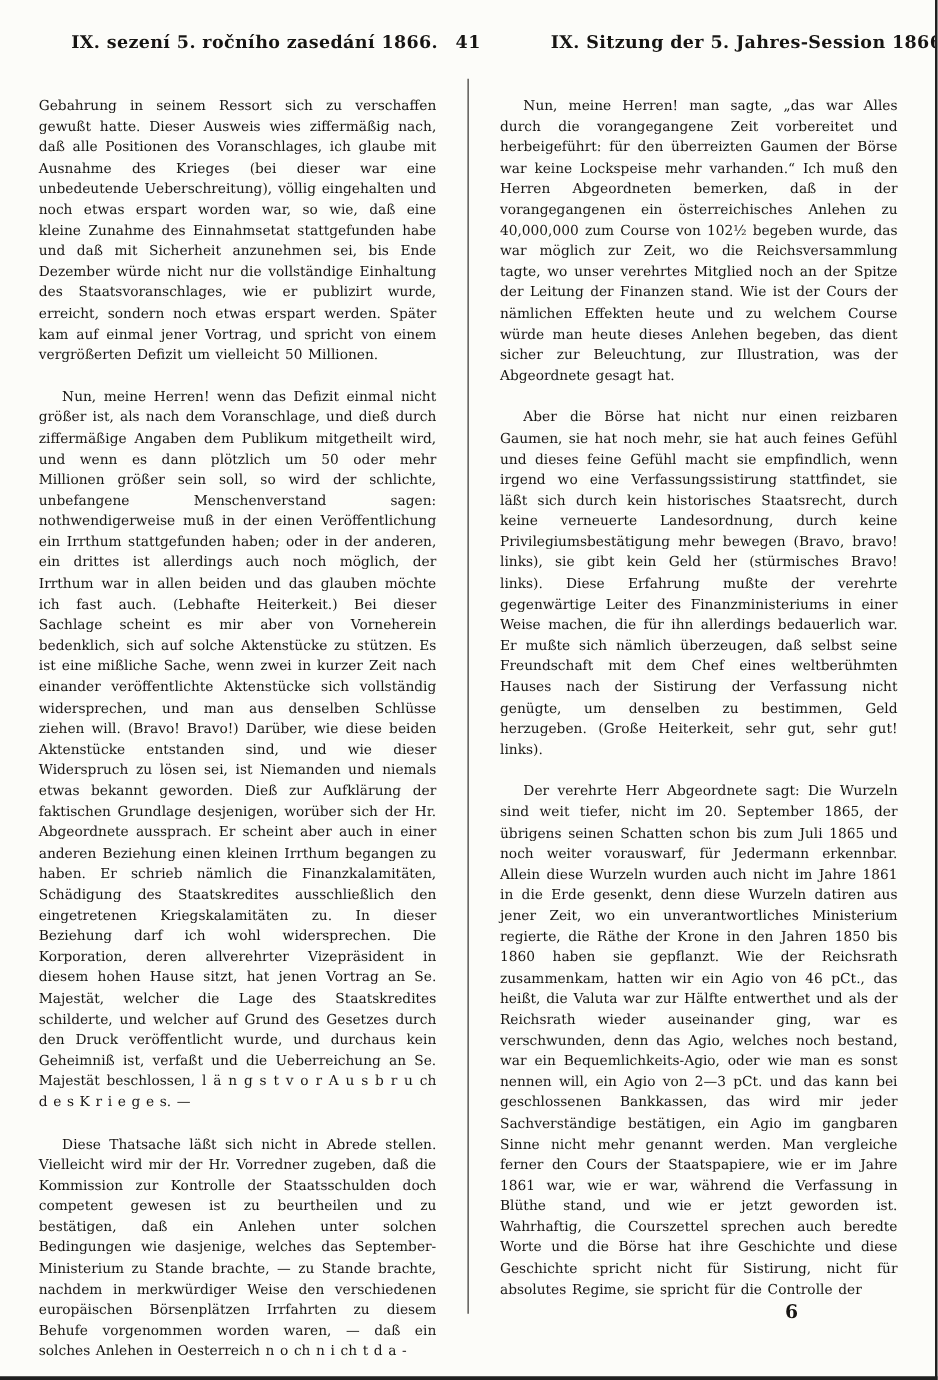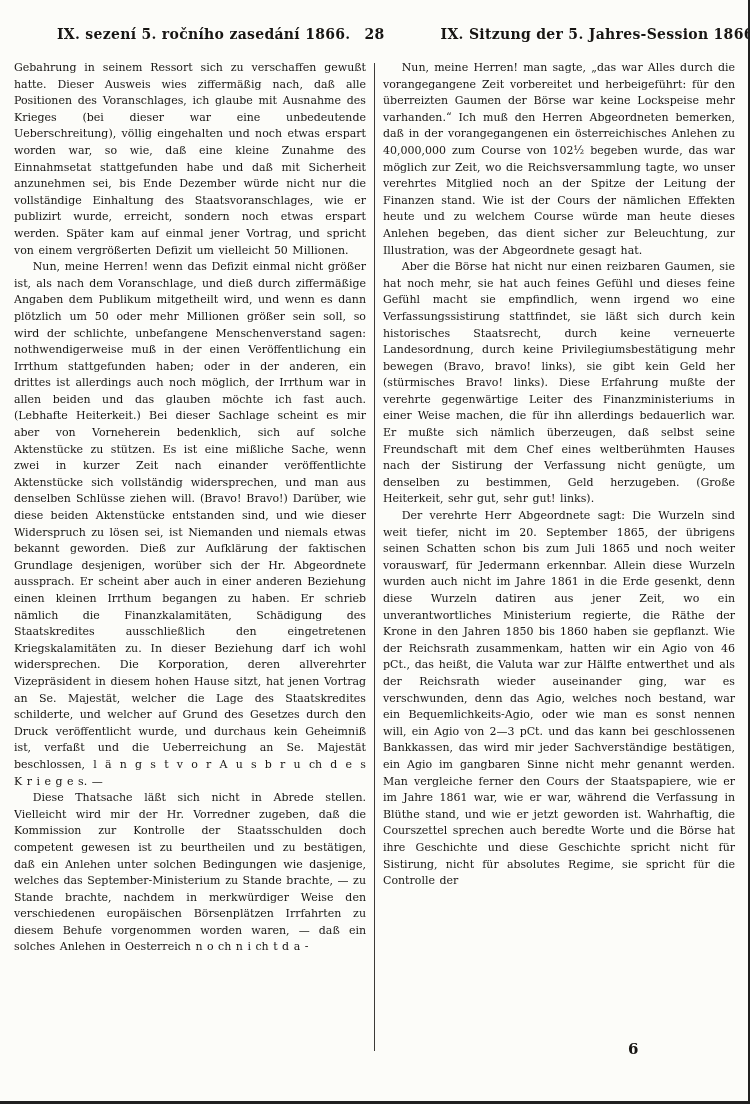--- a/index.html
+++ b/index.html
@@ -47,38 +47,38 @@
     line-height: 16.6px;
     word-spacing: 1px;
   }
   .divider {
     width: 1px;
     height: 988px;
     background: #3c3a37;
     margin: 3px 8px 0 8px;
     flex: none;
   }
-  .col p { margin: 0; text-indent: 1.7em; }
+  .col p { margin: 17px; text-indent: 1.7em; }
   .col p.cont { text-indent: 0; }
   .sig {
     position: absolute;
     top: 1040px;
     left: 628px;
     font-size: 15px;
     font-weight: bold;
   }
 </style>
 </head>
 <body>
 
 <div class="page">
 
   <div class="header">
     <span class="cz">IX. sezení 5. ročního zasedání 1866.</span>
-    <span class="num">28</span>
+    <span class="num">41</span>
     <span class="de">IX. Sitzung der 5. Jahres-Session 1866.</span>
   </div>
 
   <div class="columns">
 
     <section class="col">
       <p class="cont">Gebahrung in seinem Ressort sich zu verschaffen gewußt hatte. Dieser Ausweis wies ziffermäßig nach, daß alle Positionen des Voranschlages, ich glaube mit Ausnahme des Krieges (bei dieser war eine unbedeutende Ueberschreitung), völlig eingehalten und noch etwas erspart worden war, so wie, daß eine kleine Zunahme des Einnahmsetat stattgefunden habe und daß mit Sicherheit anzunehmen sei, bis Ende Dezember würde nicht nur die vollständige Einhaltung des Staatsvoranschlages, wie er publizirt wurde, erreicht, sondern noch etwas erspart werden. Später kam auf einmal jener Vortrag, und spricht von einem vergrößerten Defizit um vielleicht 50 Millionen.</p>
       <p>Nun, meine Herren! wenn das Defizit einmal nicht größer ist, als nach dem Voranschlage, und dieß durch ziffermäßige Angaben dem Publikum mitgetheilt wird, und wenn es dann plötzlich um 50 oder mehr Millionen größer sein soll, so wird der schlichte, unbefangene Menschenverstand sagen: nothwendigerweise muß in der einen Veröffentlichung ein Irrthum stattgefunden haben; oder in der anderen, ein drittes ist allerdings auch noch möglich, der Irrthum war in allen beiden und das glauben möchte ich fast auch. (Lebhafte Heiterkeit.) Bei dieser Sachlage scheint es mir aber von Vorneherein bedenklich, sich auf solche Aktenstücke zu stützen. Es ist eine mißliche Sache, wenn zwei in kurzer Zeit nach einander veröffentlichte Aktenstücke sich vollständig widersprechen, und man aus denselben Schlüsse ziehen will. (Bravo! Bravo!) Darüber, wie diese beiden Aktenstücke entstanden sind, und wie dieser Widerspruch zu lösen sei, ist Niemanden und niemals etwas bekannt geworden. Dieß zur Aufklärung der faktischen Grundlage desjenigen, worüber sich der Hr. Abgeordnete aussprach. Er scheint aber auch in einer anderen Beziehung einen kleinen Irrthum begangen zu haben. Er schrieb nämlich die Finanzkalamitäten, Schädigung des Staatskredites ausschließlich den eingetretenen Kriegskalamitäten zu. In dieser Beziehung darf ich wohl widersprechen. Die Korporation, deren allverehrter Vizepräsident in diesem hohen Hause sitzt, hat jenen Vortrag an Se. Majestät, welcher die Lage des Staatskredites schilderte, und welcher auf Grund des Gesetzes durch den Druck veröffentlicht wurde, und durchaus kein Geheimniß ist, verfaßt und die Ueberreichung an Se. Majestät beschlossen, l&nbsp;ä&nbsp;n&nbsp;g&nbsp;s&nbsp;t v&nbsp;o&nbsp;r A&nbsp;u&nbsp;s&nbsp;b&nbsp;r&nbsp;u&nbsp;ch d&nbsp;e&nbsp;s K&nbsp;r&nbsp;i&nbsp;e&nbsp;g&nbsp;e&nbsp;s. —</p>
       <p>Diese Thatsache läßt sich nicht in Abrede stellen. Vielleicht wird mir der Hr. Vorredner zugeben, daß die Kommission zur Kontrolle der Staatsschulden doch competent gewesen ist zu beurtheilen und zu bestätigen, daß ein Anlehen unter solchen Bedingungen wie dasjenige, welches das September-Ministerium zu Stande brachte, — zu Stande brachte, nachdem in merkwürdiger Weise den verschiedenen europäischen Börsenplätzen Irrfahrten zu diesem Behufe vorgenommen worden waren, — daß ein solches Anlehen in Oesterreich n&nbsp;o&nbsp;ch n&nbsp;i&nbsp;ch&nbsp;t d&nbsp;a&nbsp;-</p>
     </section>

